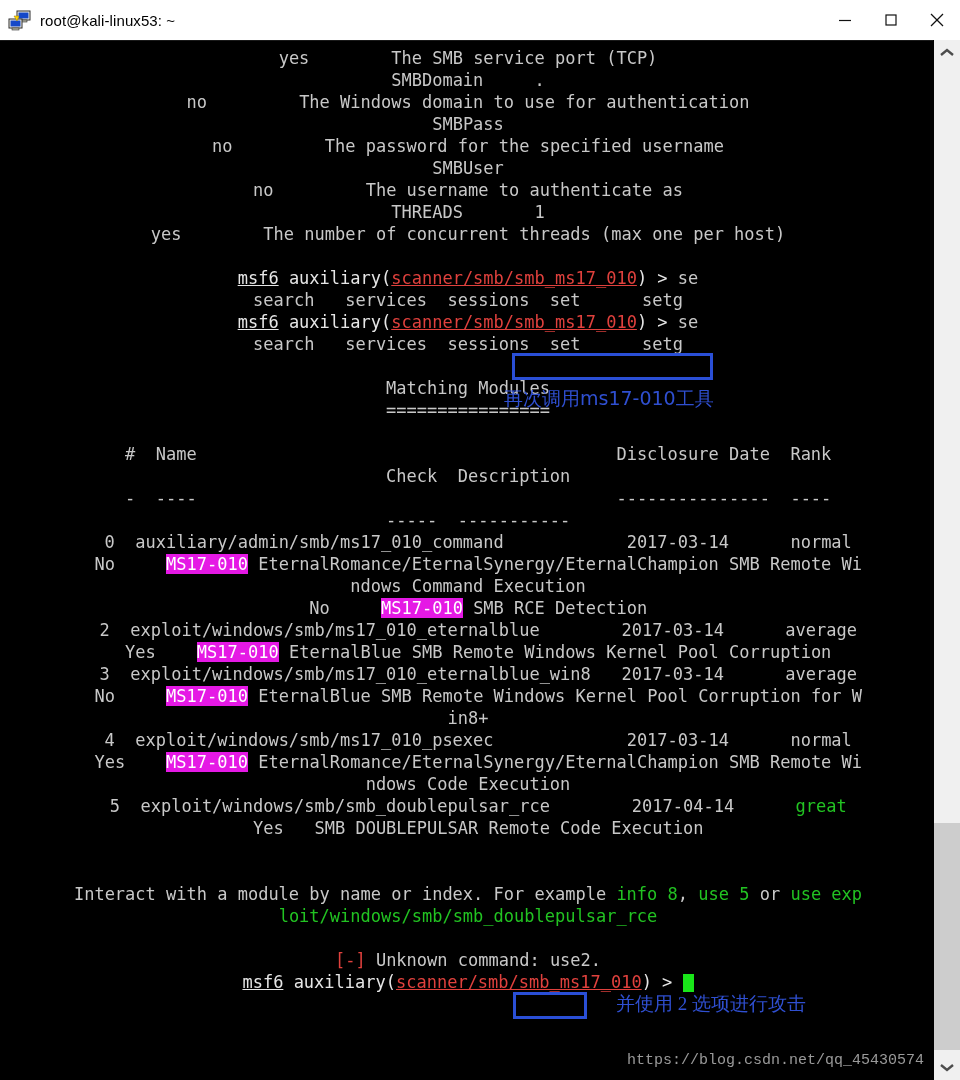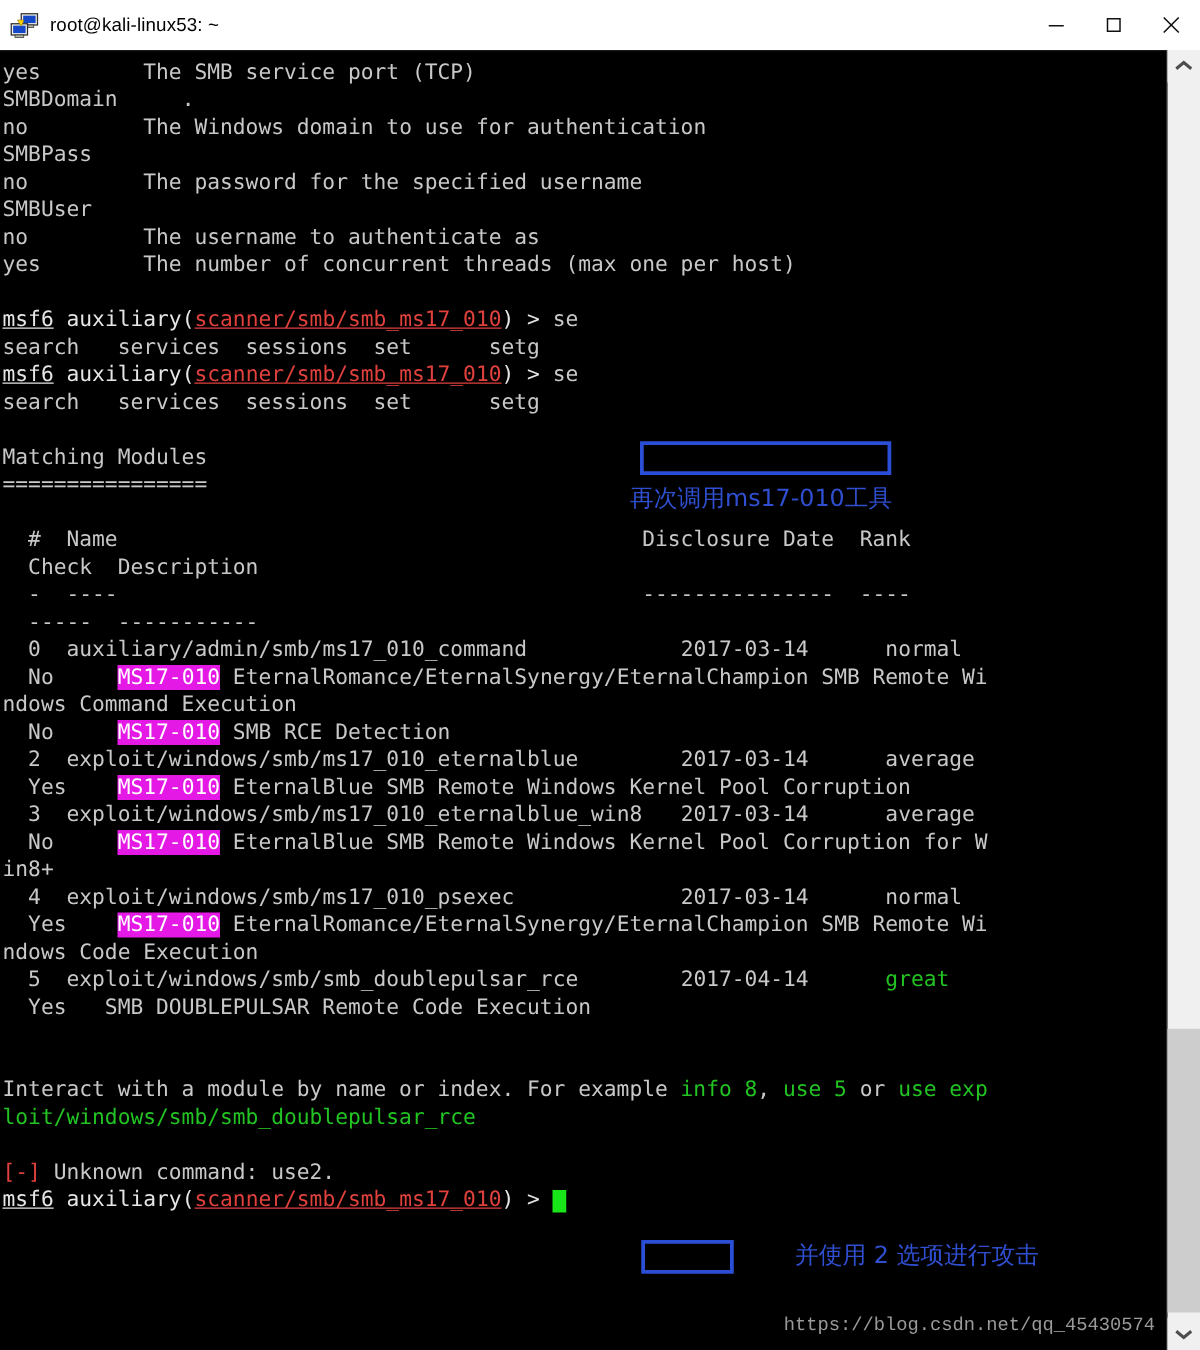--- a/index.html
+++ b/index.html
@@ -27,21 +27,21 @@
   }
   .tb-btn svg{display:block;}
 
   
   .term{
     position:absolute;left:0;top:40px;width:934px;height:1040px;
     background:#000000;overflow:hidden;
     border-top:1px solid #1a1a1a;
   }
   .term-inner{
-    position:absolute;left:0;top:6px;width:934px;
+    position:absolute;left:0;top:6px;width:934px;text-align:center;
   }
   .line{
     height:22px;line-height:22px;white-space:pre;
     font-family:"DejaVu Sans Mono","Liberation Mono",monospace;
     font-size:17px;
     color:#d0d0d0;
     padding-left:2px;
     letter-spacing:0px;
   }
   .w{color:#e6e6e6;}
@@ -125,20 +125,21 @@
   <div class="term">
     <div class="term-inner">
 
       <div class="line"><span class="grey">yes</span><span class="grey">        </span><span class="grey">The SMB service port (TCP)</span></div>
       <div class="line"><span class="grey">SMBDomain</span><span class="grey">     </span><span class="grey">.</span></div>
       <div class="line"><span class="grey">no</span><span class="grey">         </span><span class="grey">The Windows domain to use for authentication</span></div>
       <div class="line"><span class="grey">SMBPass</span><span class="grey"></span></div>
       <div class="line"><span class="grey">no</span><span class="grey">         </span><span class="grey">The password for the specified username</span></div>
       <div class="line"><span class="grey">SMBUser</span><span class="grey"></span></div>
       <div class="line"><span class="grey">no</span><span class="grey">         </span><span class="grey">The username to authenticate as</span></div>
+      <div class="line"><span class="grey">THREADS</span><span class="grey">       </span><span class="grey">1</span></div>
       <div class="line"><span class="grey">yes</span><span class="grey">        </span><span class="grey">The number of concurrent threads (max one per host)</span></div>
 
       <div class="line">&nbsp;</div>
 
       <div class="line"><span class="w u">msf6</span><span class="w"> </span><span class="w">auxiliary(</span><span class="red u">scanner/smb/smb_ms17_010</span><span class="w">) &gt; </span><span class="grey">se</span></div>
       <div class="line"><span class="grey">search   services  sessions  set      setg</span></div>
 
       <div class="line"><span class="w u">msf6</span><span class="w"> </span><span class="w">auxiliary(</span><span class="red u">scanner/smb/smb_ms17_010</span><span class="w">) &gt; </span><span class="grey">se</span></div>
       <div class="line"><span class="grey">search   services  sessions  set      setg</span></div>
 
@@ -188,21 +189,21 @@
 
     </div>
 
     <div class="watermark">https://blog.csdn.net/qq_45430574</div>
   </div>
 
   <div class="anno-box" style="left:512px;top:353px;width:201px;height:27px;"></div>
   <div class="anno-text" style="left:504px;top:386px;">再次调用ms17-010工具</div>
 
   <div class="anno-box" style="left:513px;top:992px;width:74px;height:27px;"></div>
-  <div class="anno-text" style="left:636px;top:991px;">并使用 2 选项进行攻击</div>
+  <div class="anno-text" style="left:616px;top:991px;font-family:Liberation Serif, serif;">并使用 2 选项进行攻击</div>
 
   <div class="scrollbar">
     <div class="sb-arrow sb-up">
       <svg width="14" height="10" viewBox="0 0 14 10">
           <path d="M1 7 L7 2 L13 7" fill="none" stroke="#4d4d4d" stroke-width="2.4" stroke-linejoin="miter"></path>
         </svg>
     </div>
     <div class="sb-thumb" style="top:783px;height:227px;"></div>
     <div class="sb-arrow sb-down">
       <svg width="14" height="10" viewBox="0 0 14 10">

